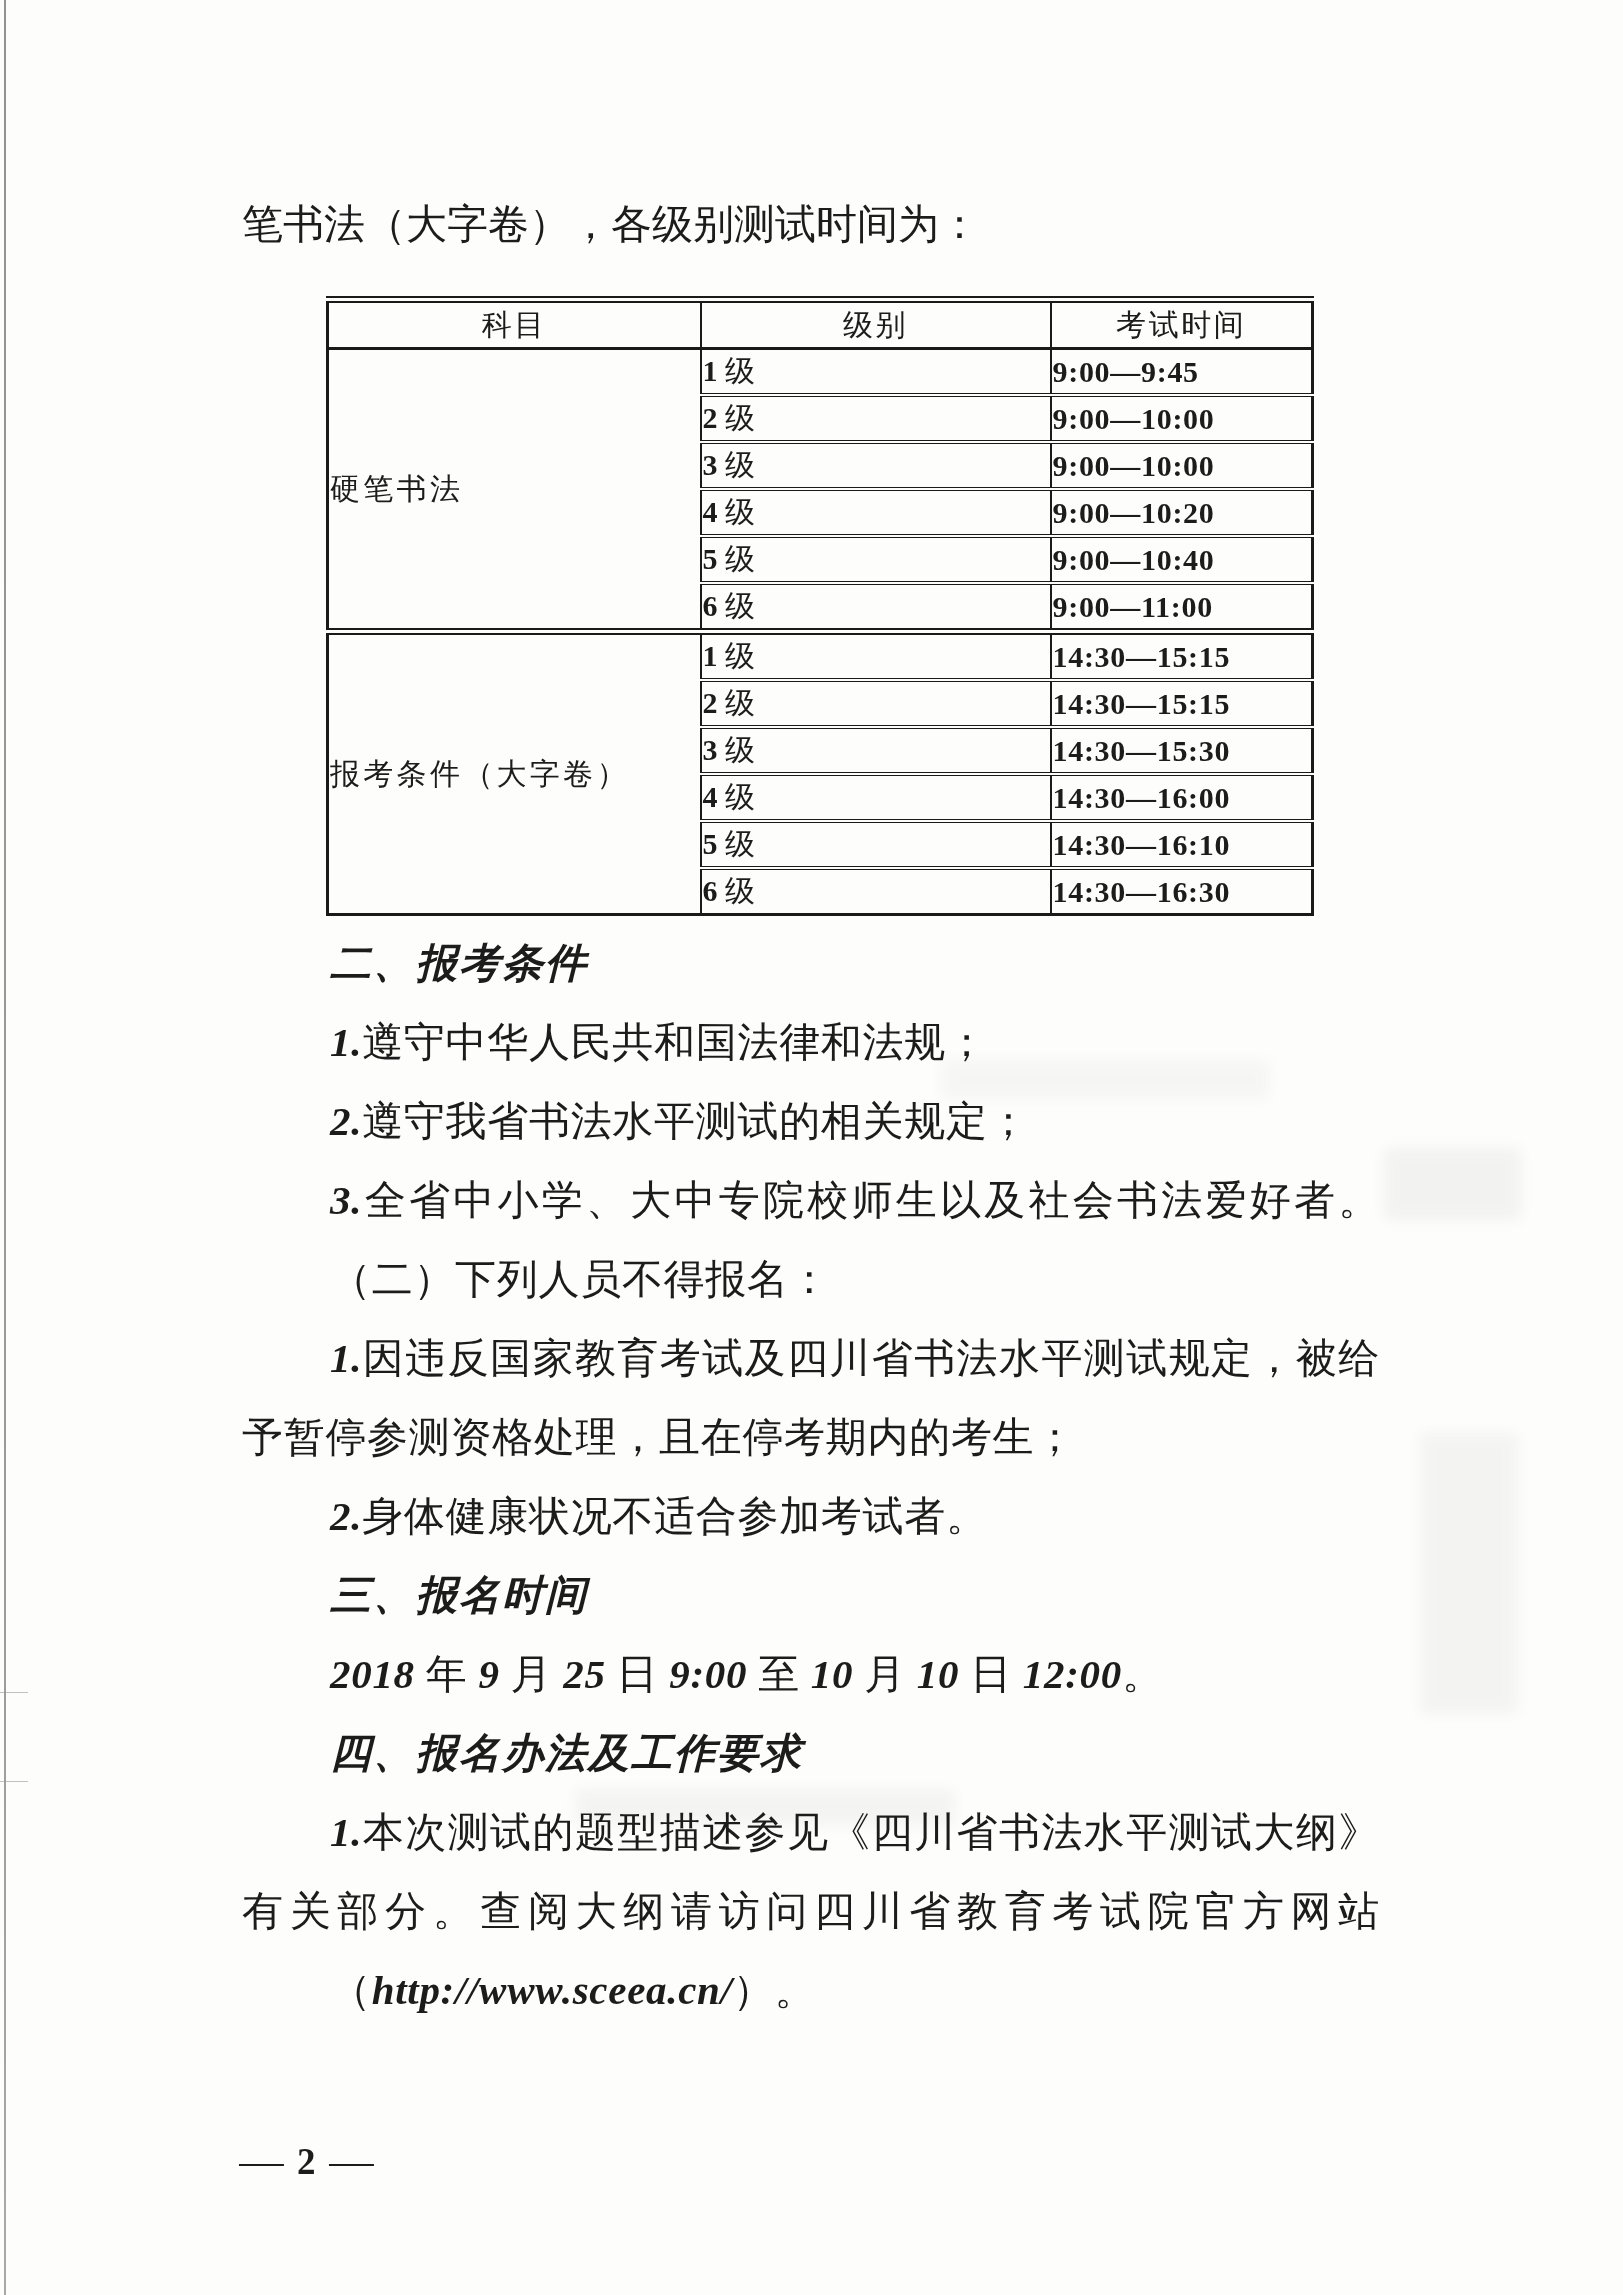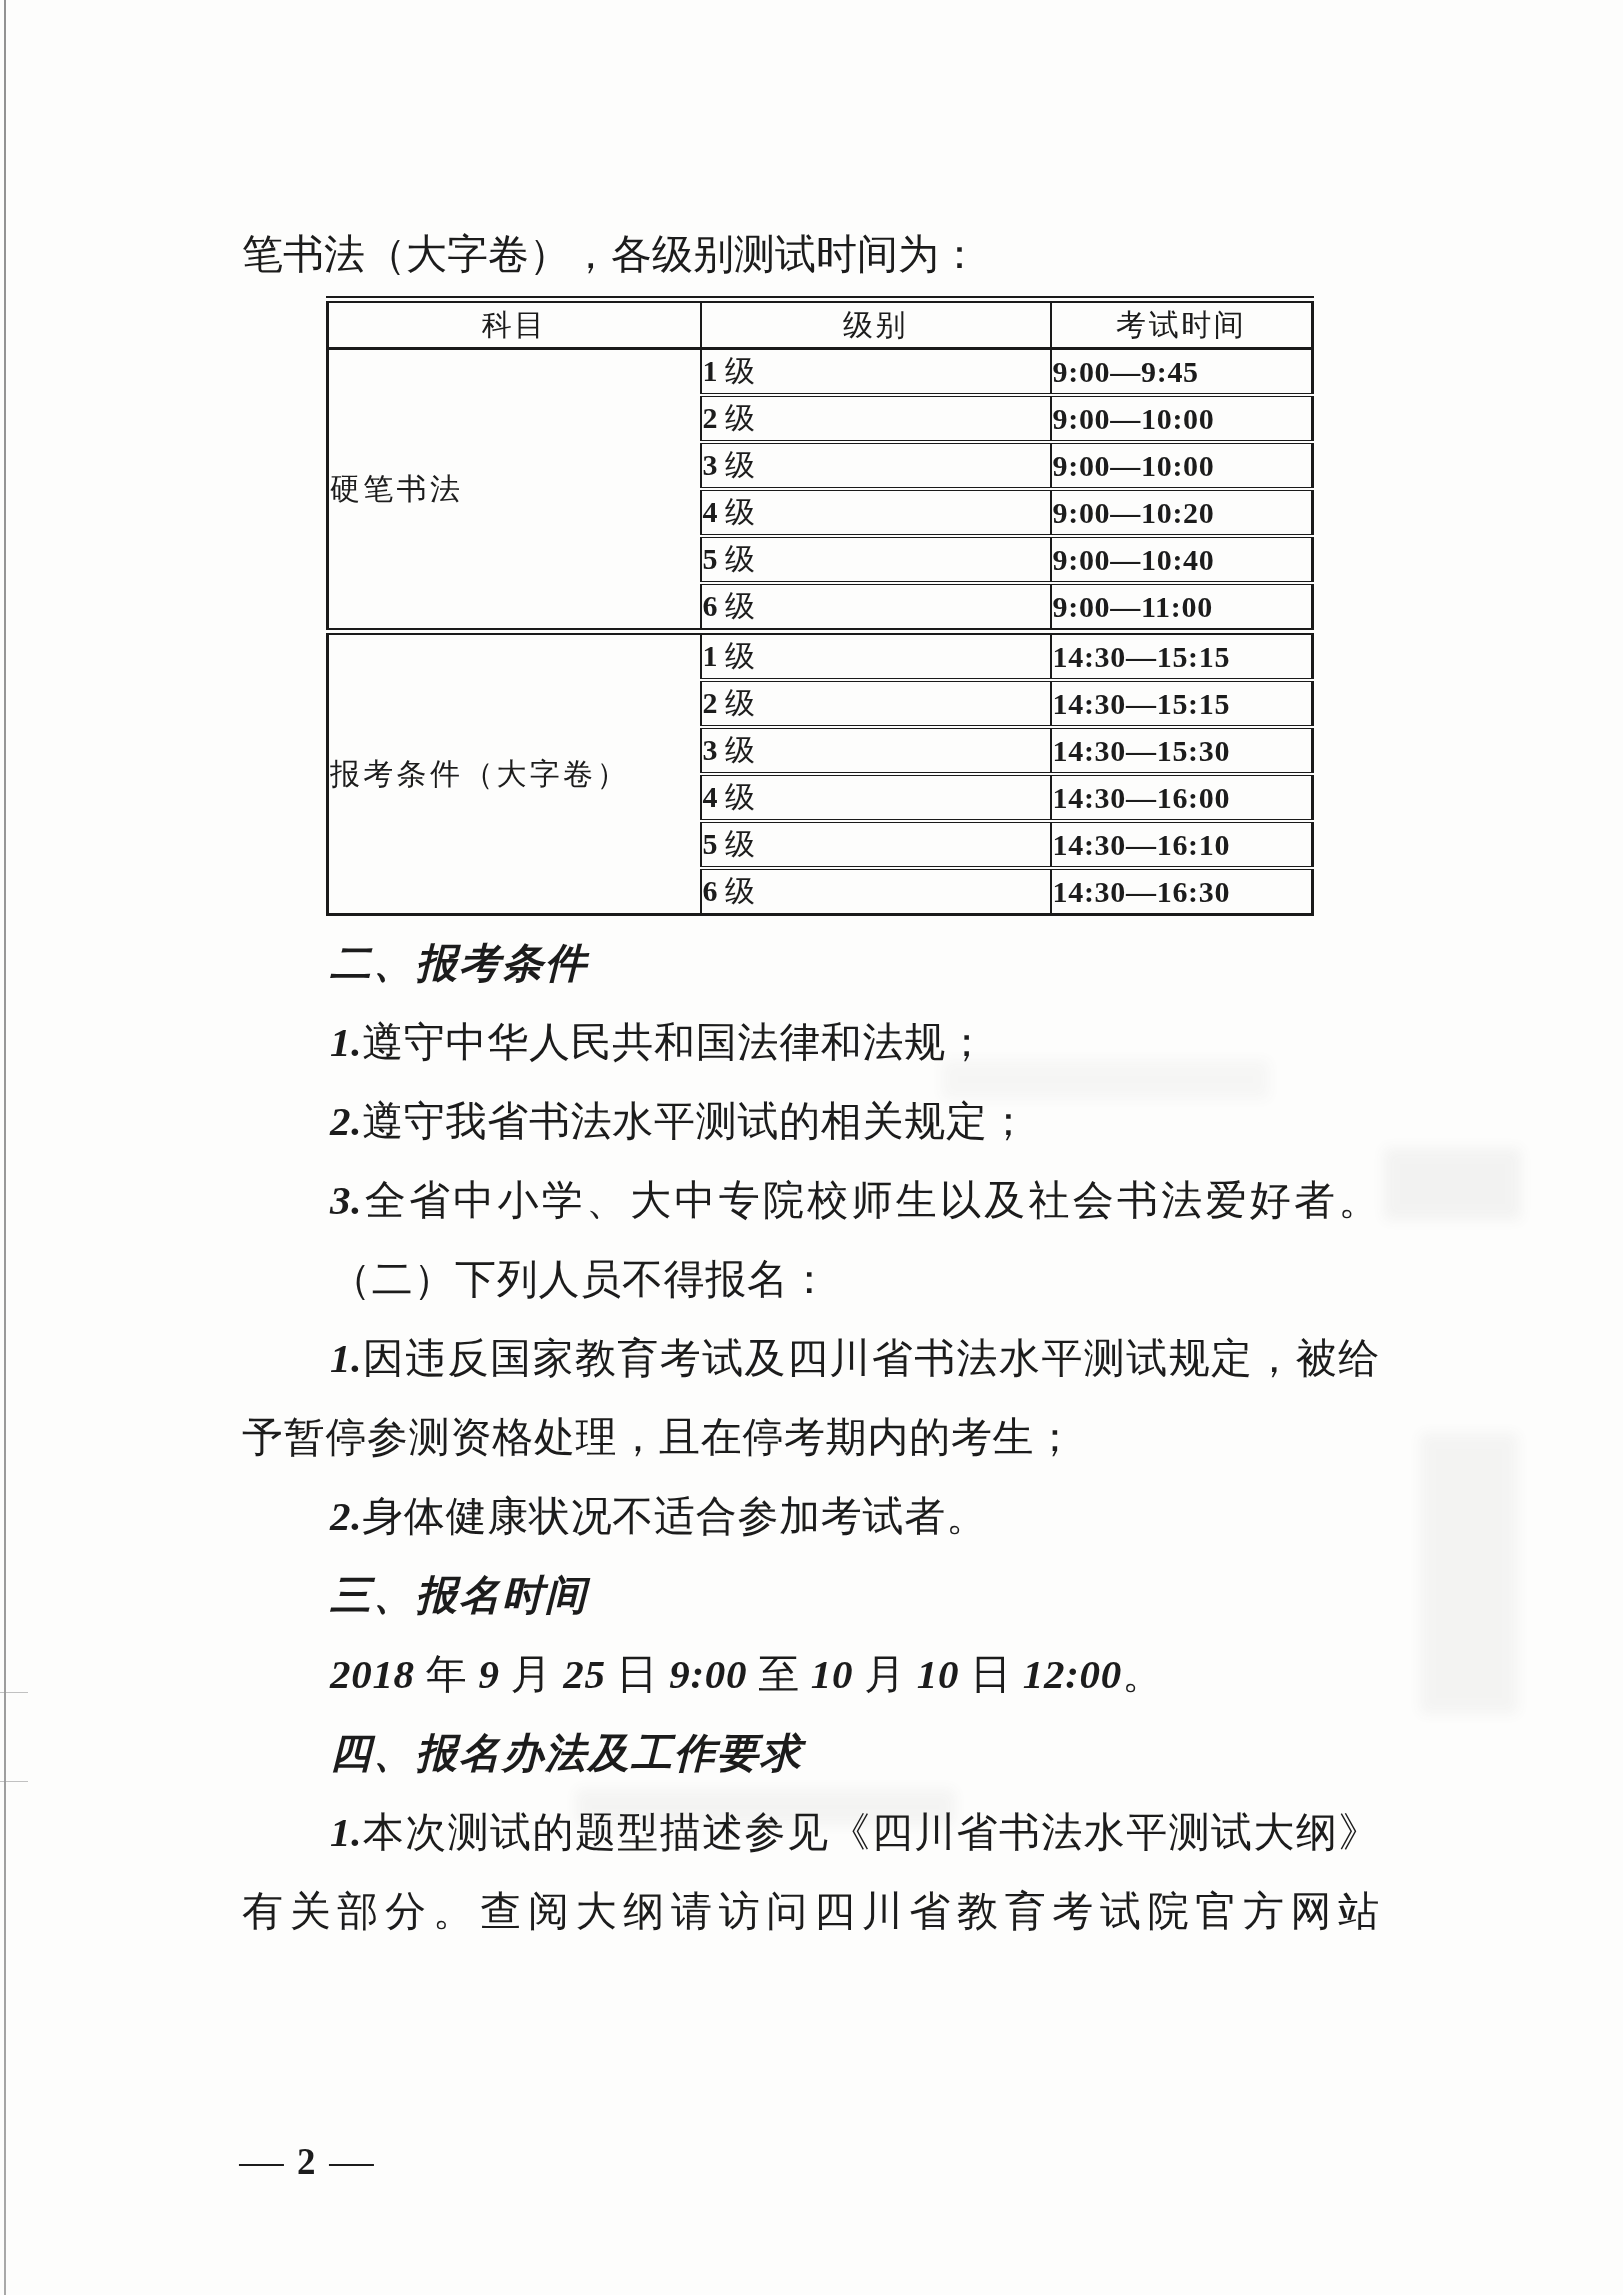--- a/index.html
+++ b/index.html
@@ -14,21 +14,21 @@
   
   .edge-line{
     position:absolute;left:3.9px;top:0;width:2.6px;height:2295px;
     background:linear-gradient(#7f7f7f 0%,#8a8a8a 70%,#9a9a9a 100%);
     opacity:.85;
   }
   .edge-tick{position:absolute;left:0;width:27.5px;height:1.3px;background:#9a9a9a;opacity:.6;}
   .ghost{position:absolute;background:#555;filter:blur(6.5px);}
   
   .intro{
-    position:absolute;left:242px;top:218px;width:1164px;
+    position:absolute;left:242px;top:188px;width:1164px;
     font-size:41px;line-height:72px;white-space:nowrap;
   }
   
   .tbl-wrap{position:absolute;left:326px;top:296px;}
   table.sched{
     border-collapse:collapse;table-layout:fixed;
     border:3.3px solid #1a1a1a;border-top:7.2px double #1a1a1a;padding-left:20px;
   }
   table.sched col.c1{width:373px;}
   table.sched col.c2{width:350px;}
@@ -159,20 +159,21 @@
       <div class="line para indent justify"><span class="b">3.</span><span>全省中小学、大中专院校师生以及社会书法爱好者。</span></div>
       <div class="line para indent"><span>（二）下列人员不得报名：</span></div>
       <div class="line para indent justify"><span class="b">1.</span><span>因违反国家教育考试及四川省书法水平测试规定，被给</span></div>
       <div class="line para"><span>予暂停参测资格处理，且在停考期内的考生；</span></div>
       <div class="line para indent"><span class="b">2.</span><span>身体健康状况不适合参加考试者。</span></div>
       <div class="line heading indent"><span class="b">三、报名时间</span></div>
       <div class="line para indent"><span class="b">2018</span><span> 年 </span><span class="b">9</span><span> 月 </span><span class="b">25</span><span> 日 </span><span class="b">9:00</span><span> 至 </span><span class="b">10</span><span> 月 </span><span class="b">10</span><span> 日 </span><span class="b">12:00</span><span>。</span></div>
       <div class="line heading indent"><span class="b">四、报名办法及工作要求</span></div>
       <div class="line para indent justify"><span class="b">1.</span><span>本次测试的题型描述参见《四川省书法水平测试大纲》</span></div>
       <div class="line para justify"><span>有关部分。查阅大纲请访问四川省教育考试院官方网站</span></div>
+      <div class="line para indent"><span>（</span><span class="b">http://www.sceea.cn/</span><span>）。</span></div>
     </div>
 
   <div class="footer">
     <span class="dash">—</span>
     <span class="num">2</span>
     <span class="dash">—</span>
   </div>
 
 </div>
 

